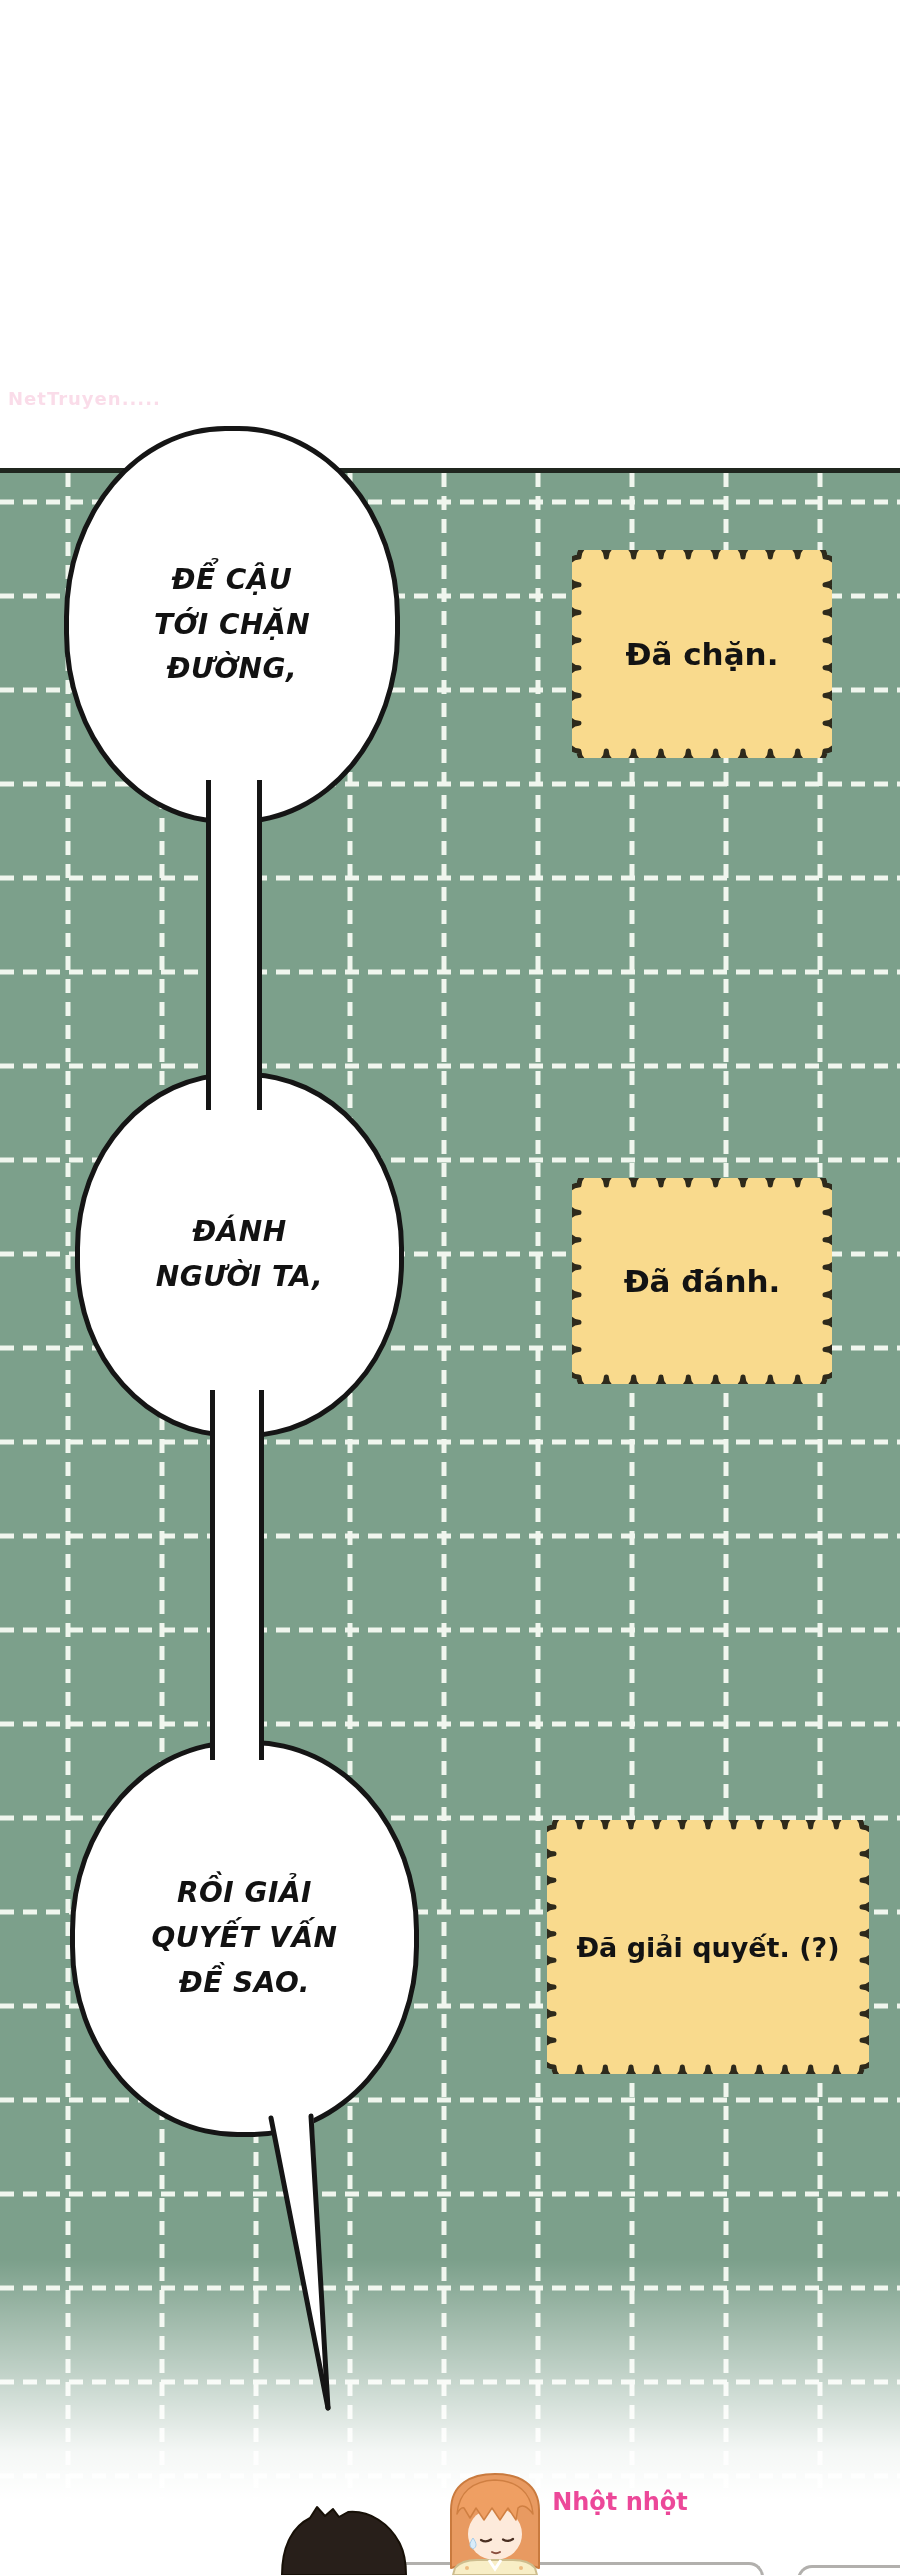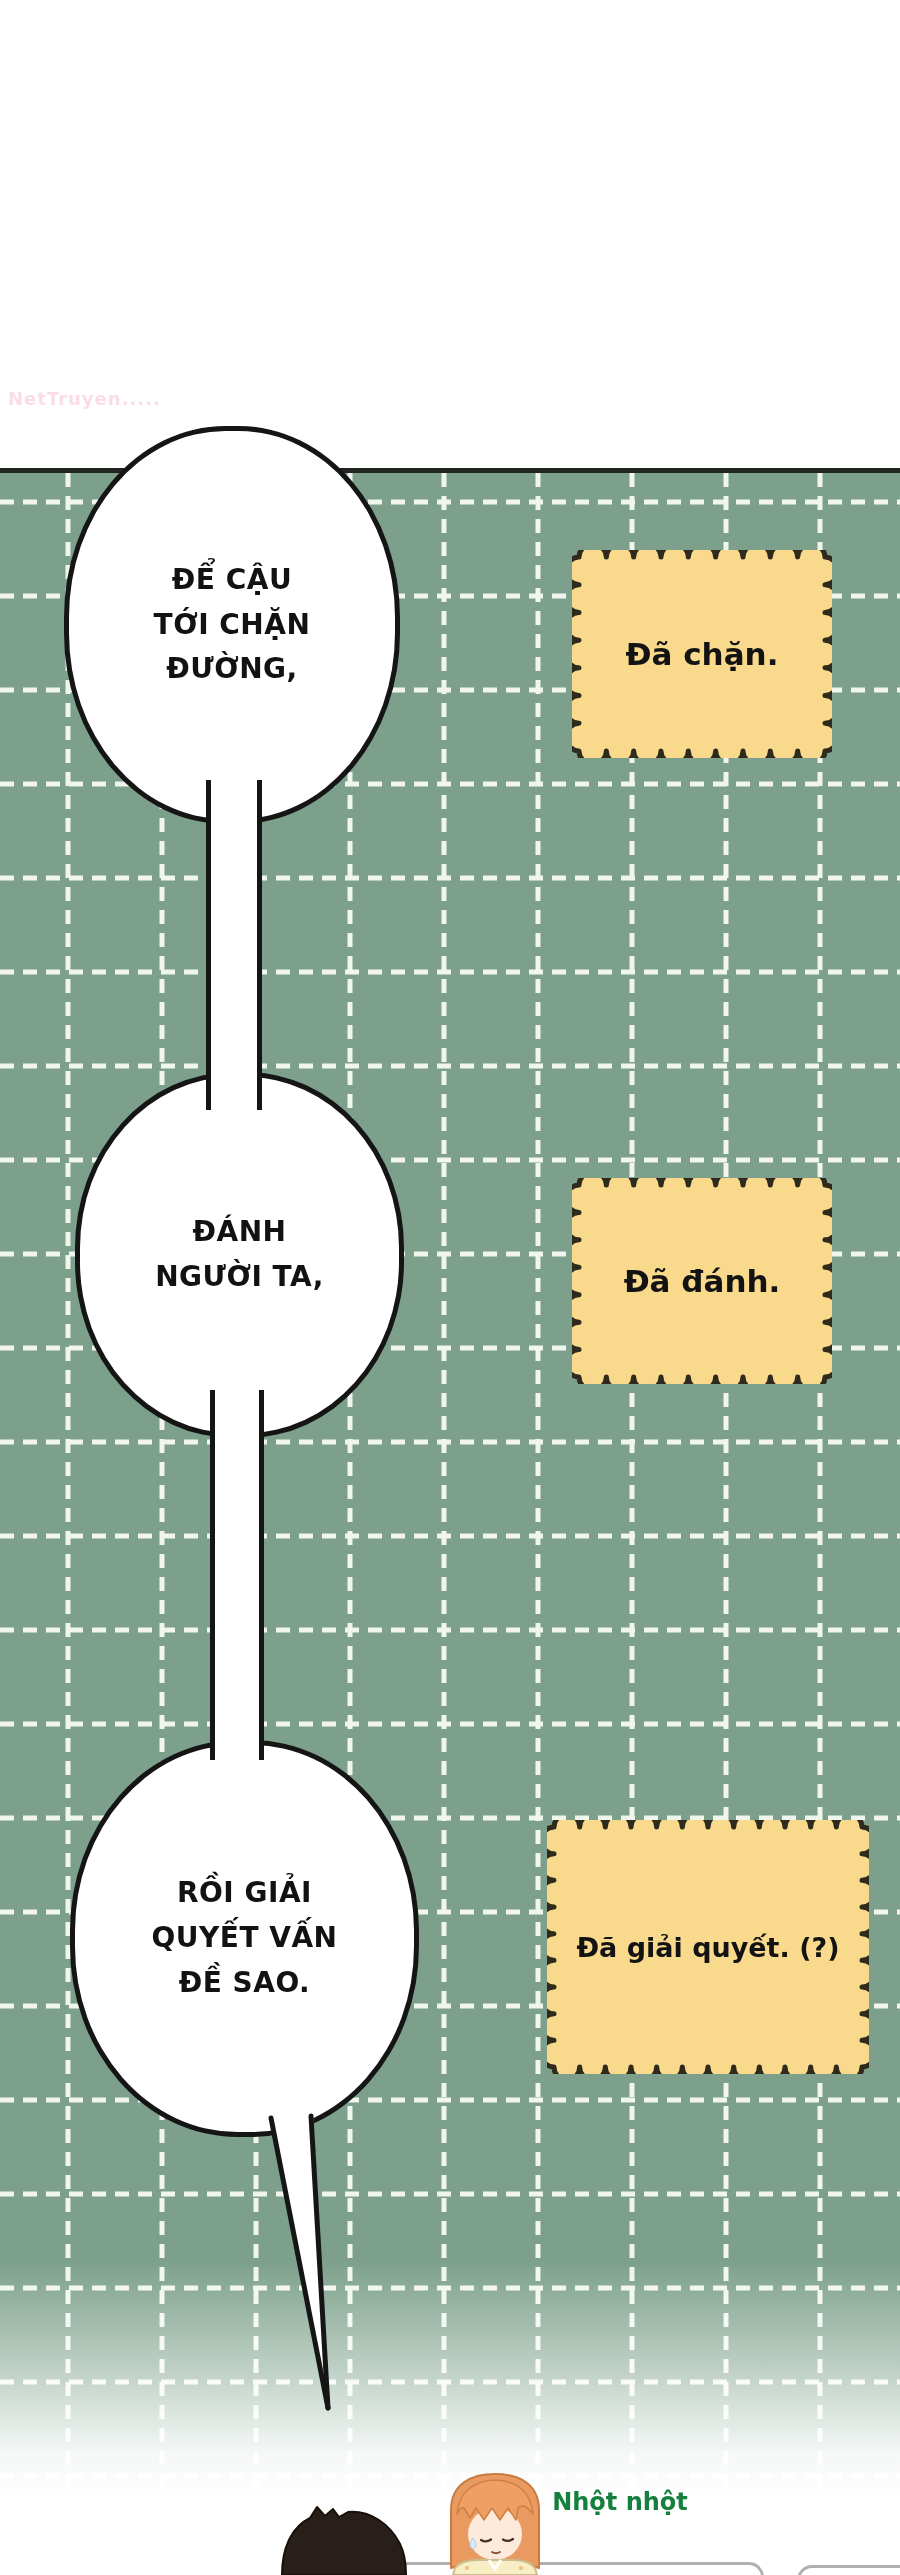--- a/index.html
+++ b/index.html
@@ -39,21 +39,21 @@
   }
   .tube-1{left:206px; top:780px; width:46px; height:330px;}
   .tube-2{left:210px; top:1390px; width:44px; height:370px;}
   .tail-svg{position:absolute; left:255px; top:2105px; z-index:3;}
   .tail-svg .tail-fill{fill:#ffffff; stroke:none;}
   .tail-svg .tail-line{fill:none; stroke:var(--bubble-border,#151515); stroke-width:5; stroke-linecap:round;}
   
   .bubble-text{
     position:absolute; display:flex; align-items:center; justify-content:center;
     text-align:center; white-space:pre-line; z-index:4;
-    font-size:28px; font-weight:700; line-height:1.6; letter-spacing:.5px; color:#121212;
+    font-size:28px; font-weight:700; line-height:1.6; letter-spacing:.5px; color:#121212;font-style:italic;
   }
   .bt-1{left:64px; top:426px; width:336px; height:398px;}
   .bt-2{left:75px; top:1072px; width:329px; height:366px;}
   .bt-3{left:70px; top:1740px; width:349px; height:397px;}
   
   .sticker{position:absolute; z-index:4;}
   .sticker svg{display:block;}
   .sticker path{fill:var(--sticker-fill,#f9da8d); stroke:var(--sticker-border,#2e2a1c); stroke-width:5; stroke-linejoin:round;}
   .sticker span{
     position:absolute; left:0; top:0; right:0; bottom:0;
@@ -69,21 +69,21 @@
     border:3px solid #b2b0ad; border-bottom:none;
     border-radius:15px 15px 0 0; z-index:5; box-sizing:content-box;
   }
   .couch-a{left:360px; top:2562px; width:146px; height:16px;}
   .couch-b{left:518px; top:2562px; width:240px; height:16px;}
   .couch-c{left:797px; top:2565px; width:115px; height:13px;}
   .boy-svg{position:absolute; left:278px; top:2504px; z-index:6;}
   .girl-svg{position:absolute; left:443px; top:2468px; z-index:6;}
   .sfx{
     position:absolute; left:545px; top:2488px; width:150px; text-align:center;
-    font-size:24px; font-weight:700; color:#15803d; z-index:7;
+    font-size:24px; font-weight:700; color:#ec4899; z-index:7;
   }
   
   .watermark{position:absolute; left:20px; top:2500px; z-index:7; line-height:1.15;}
   .wm-1{font-size:19px; font-weight:700; letter-spacing:1.5px; color:var(--wm-blue,#8c9fd8); text-shadow:0 0 2px rgba(255,255,255,.8);}
   .wm-2{font-size:24px; font-weight:700; letter-spacing:2px; color:var(--wm-pink,#f3a5c6); text-shadow:0 0 2px rgba(255,255,255,.8); margin-top:3px;}
   .wm-faint{
     position:absolute; left:8px; top:388px; z-index:0;
     font-size:18px; font-weight:700; color:var(--wm-pink,#f3a5c6); opacity:.38; letter-spacing:1px;
   }
 </style>

